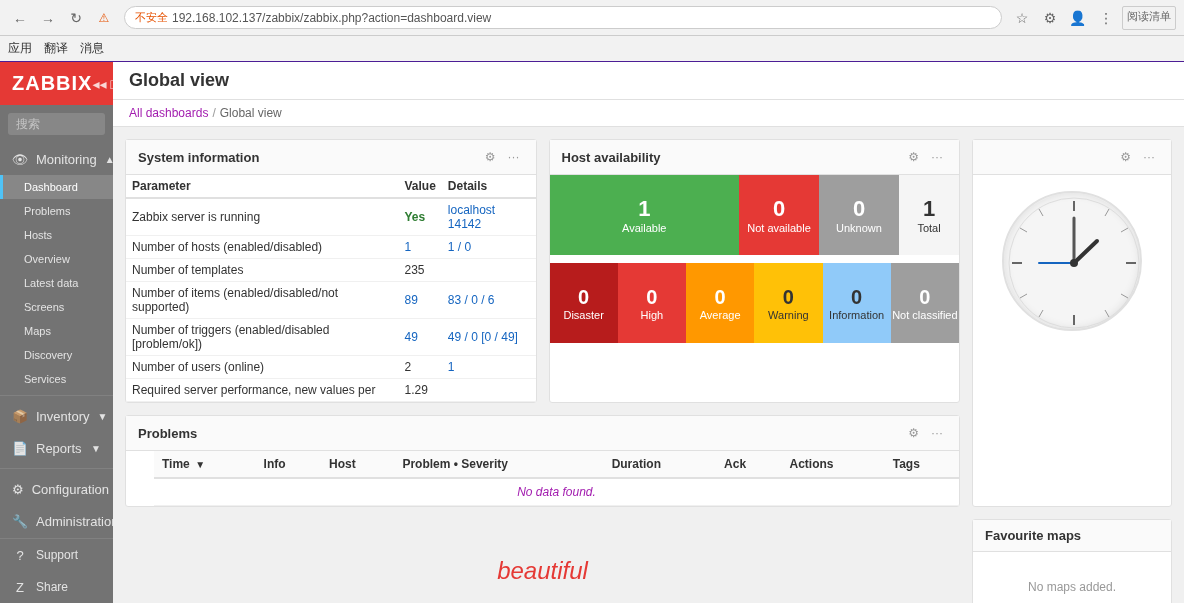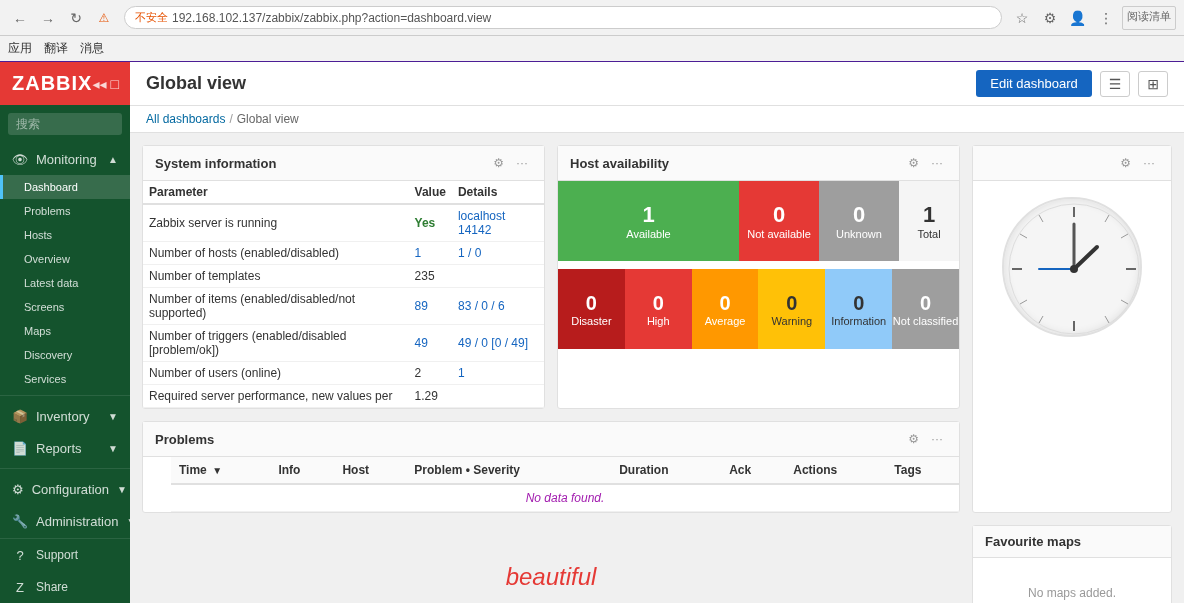--- a/index.html
+++ b/index.html
@@ -15,21 +15,21 @@
     .browser-action-btn { width: 24px; height: 24px; background: none; border: none; cursor: pointer; color: #666; font-size: 14px; display: flex; align-items: center; justify-content: center; }
     
     
     .bookmarks-bar { background: #f2f2f2; border-bottom: 1px solid #4c1d95; padding: 2px 8px; display: flex; align-items: center; gap: 12px; height: 26px; font-size: 12px; }
     .bookmark-item { color: #333; cursor: pointer; }
     
     
     .app-container { display: flex; flex: 1; overflow: hidden; }
     
     
-    .sidebar { width: 130px; background: #14532d; color: white; display: flex; flex-direction: column; overflow-y: auto; flex-shrink: 0; }
+    .sidebar { width: 113px; background: #737373; color: white; display: flex; flex-direction: column; overflow-y: auto; flex-shrink: 0; }
     .sidebar-logo { background: #e53935; padding: 10px 12px; display: flex; align-items: center; justify-content: space-between; }
     .sidebar-logo-text { font-size: 20px; font-weight: bold; color: white; letter-spacing: 1px; }
     .sidebar-logo-icons { display: flex; gap: 4px; }
     .sidebar-logo-icon { color: rgba(255,255,255,0.8); font-size: 14px; cursor: pointer; }
     .sidebar-search { padding: 8px; }
     .sidebar-search input { width: 100%; background: rgba(255,255,255,0.15); border: none; border-radius: 3px; padding: 4px 8px; color: white; font-size: 12px; outline: none; }
     .sidebar-search input::placeholder { color: rgba(255,255,255,0.5); }
     .sidebar-nav { flex: 1; }
     .sidebar-item { padding: 6px 12px 6px 24px; color: rgba(255,255,255,0.8); cursor: pointer; font-size: 11px; display: flex; align-items: center; gap: 6px; }
     .sidebar-item.active { background: rgba(255,255,255,0.15); color: white; border-left: 3px solid #4fc3f7; padding-left: 21px; }
@@ -45,21 +45,21 @@
     
     
     .top-bar { background: white; padding: 8px 16px; display: flex; align-items: center; justify-content: space-between; border-bottom: 1px solid #e0e0e0; }
     .page-title { font-size: 18px; font-weight: bold; color: #333; }
     .top-bar-actions { display: flex; gap: 8px; align-items: center; }
     .btn-primary { background: #1565c0; color: white; border: none; padding: 6px 14px; border-radius: 3px; cursor: pointer; font-size: 13px; }
     .btn-icon { background: none; border: 1px solid #ccc; padding: 4px 8px; border-radius: 3px; cursor: pointer; color: #555; font-size: 14px; }
     
     
     .breadcrumb { padding: 6px 16px; font-size: 12px; color: #666; background: white; border-bottom: 1px solid #e0e0e0; display: flex; align-items: center; gap: 4px; }
-    .breadcrumb a { color: #0369a1; text-decoration: none; cursor: pointer; }
+    .breadcrumb a { color: #a21caf; text-decoration: none; cursor: pointer; }
     .breadcrumb-sep { color: #999; }
     
     
     .dashboard { flex: 1; overflow: auto; padding: 12px; display: grid; grid-template-columns: 1fr 1fr 200px; grid-template-rows: auto auto 1fr; gap: 12px; }
     
     
     .panel { background: white; border: 1px solid #e0e0e0; border-radius: 3px; }
     .panel-header { padding: 8px 12px; border-bottom: 1px solid #e0e0e0; display: flex; align-items: center; justify-content: space-between; background: #fafafa; }
     .panel-title { font-size: 13px; font-weight: bold; color: #333; }
     .panel-actions { display: flex; gap: 4px; }
@@ -235,25 +235,20 @@
         <span>Share</span>
       </div>
 
     </div>
   </div>
 
   <div class="main-content">
 
     <div class="top-bar">
       <h1 class="page-title">Global view</h1>
-      <div class="top-bar-actions">
-        <button class="btn-primary">Edit dashboard</button>
-        <button class="btn-icon">☰</button>
-        <button class="btn-icon">⊞</button>
-      </div>
     </div>
 
     <div class="breadcrumb">
       <a>All dashboards</a>
       <span class="breadcrumb-sep">/</span>
       <span>Global view</span>
     </div>
 
     <div class="dashboard">
 

